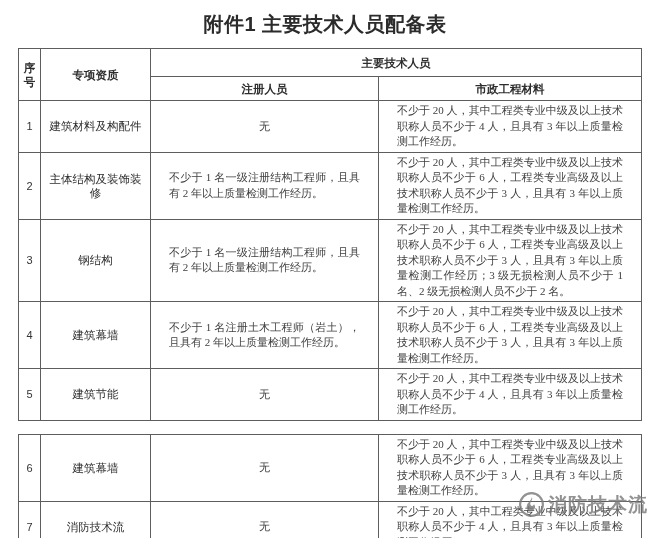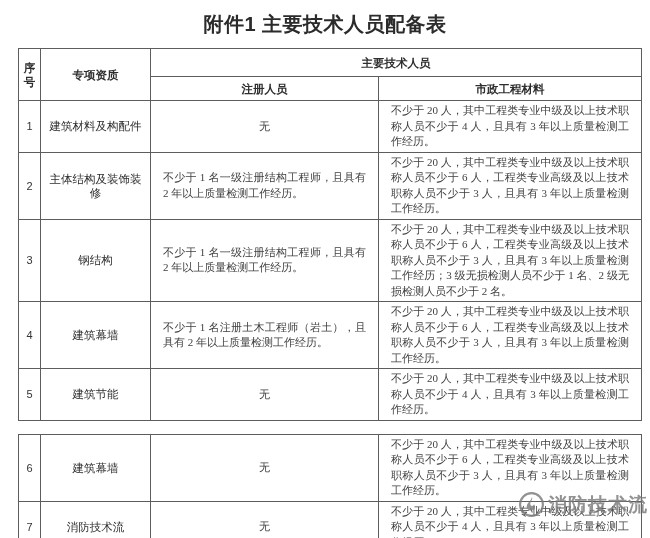--- a/index.html
+++ b/index.html
@@ -58,21 +58,21 @@
     font-family: "Liberation Sans", "DejaVu Sans", sans-serif;
     font-weight: normal;
     font-size: 11.5px;
     color: #2e2e2e;
     padding: 2px 3px;
     line-height: 14px;
   }
   .c-text {
     font-size: 11px;
     line-height: 15.5px;
-    padding: 2px 12px;
+    padding: 2px 18px;
     text-align: justify;
     color: #3f3f3f;
   }
   .c-center { text-align: center; }
   .h36 { height: 34px; }
   .h52 { height: 50px; }
   .h68 { height: 66px; }
   .h40 { height: 38px; }
   .h47 { height: 45px; }
   .watermark {

